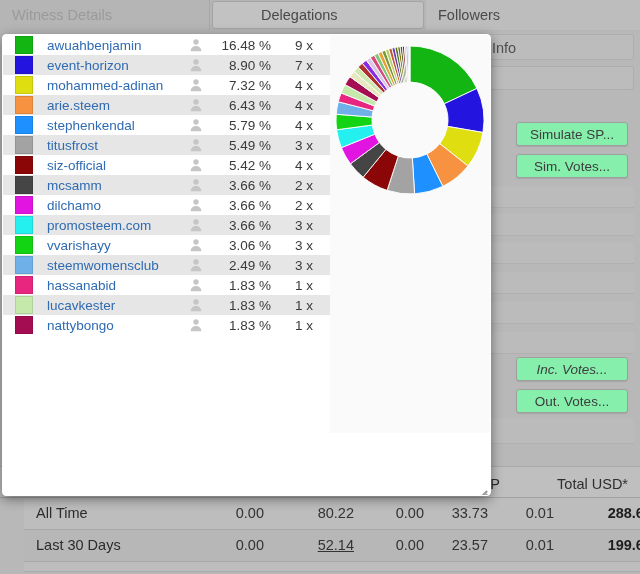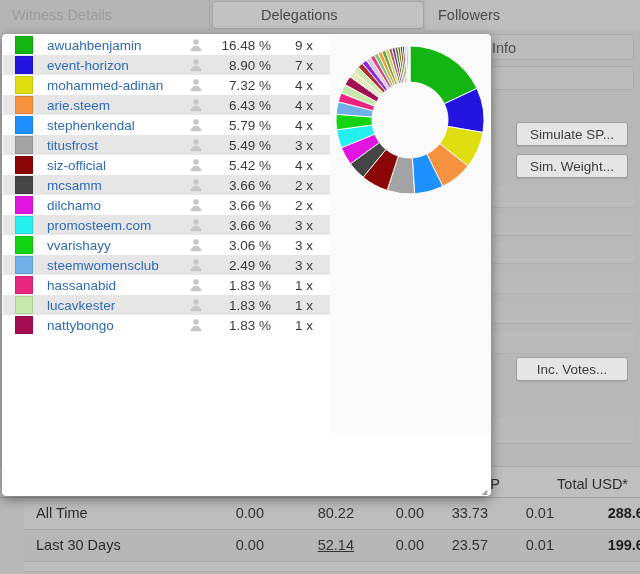--- a/index.html
+++ b/index.html
@@ -32,21 +32,21 @@
     position: absolute; left: 6px; width: 628px; height: 26px;
     background: #bcbcbc; border: 1px solid #adadad; border-radius: 3px;
   }
   .info-label {
     position: absolute; left: 492px; top: 40px;
     font-size: 14.5px; color: #4f4f4f;
   }
 
   .bg-btn {
     position: absolute; width: 112px; height: 24px;
-    background: #e5e5e5; border: 1px solid #9f9f9f; border-radius: 3px;
+    background: #86efac; border: 1px solid #9f9f9f; border-radius: 3px;
     font-size: 13.5px; color: #3d3d3d;
     display: flex; align-items: center; justify-content: center;
     font-family: "Liberation Sans", sans-serif;
     box-shadow: 0 1px 1px rgba(0,0,0,.10);
   }
 
   .bg-row {
     position: absolute; left: 6px; width: 628px; height: 22px;
     background: #bbbbbb; border-bottom: 1px solid #b0b0b0;
   }
@@ -181,32 +181,35 @@
 
     <div class="panel-strip" style="top:34px;"></div>
     <div class="info-label">Info</div>
 
     <div class="panel-strip" style="top:66px;height:24px;"></div>
 
     <div class="bg-btn" style="left:516px; top:122px;">
       <span>Simulate SP...</span>
     </div>
     <div class="bg-btn" style="left:516px; top:154px;">
-      <span>Sim. Weight...</span>
+      <span>Sim. Votes...</span>
     </div>
 
     <div class="bg-row" style="top:186px;"></div>
     <div class="bg-row" style="top:214px;"></div>
     <div class="bg-row" style="top:242px;"></div>
     <div class="bg-row" style="top:272px;"></div>
     <div class="bg-row" style="top:302px;"></div>
     <div class="bg-row" style="top:332px;"></div>
 
-    <div class="bg-btn" style="left:516px; top:357px;">
+    <div class="bg-btn" style="left:516px; top:357px;font-style:italic;">
       <span>Inc. Votes...</span>
+    </div>
+    <div class="bg-btn" style="left:516px; top:389px;">
+      <span>Out. Votes...</span>
     </div>
 
     <div class="bg-row" style="top:418px;height:26px;"></div>
 
     <div class="btable">
       <div class="bt-head">
         <div class="th" style="left:420px; width:80px;">ef. SP</div>
         <div class="th" style="left:528px; width:100px;">Total USD*</div>
       </div>
 

